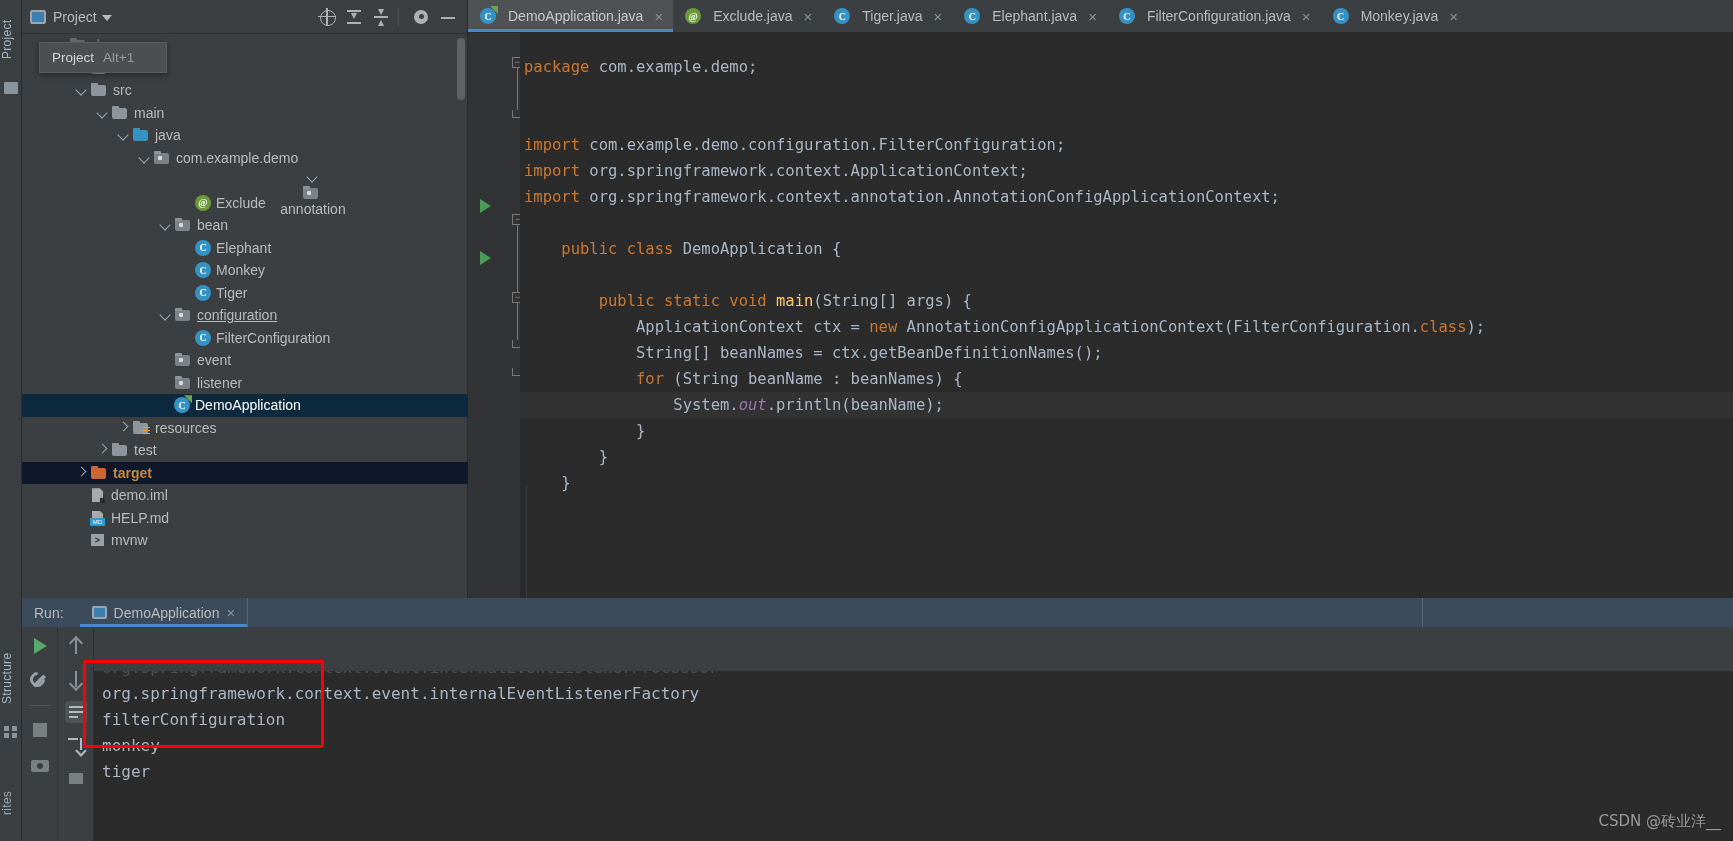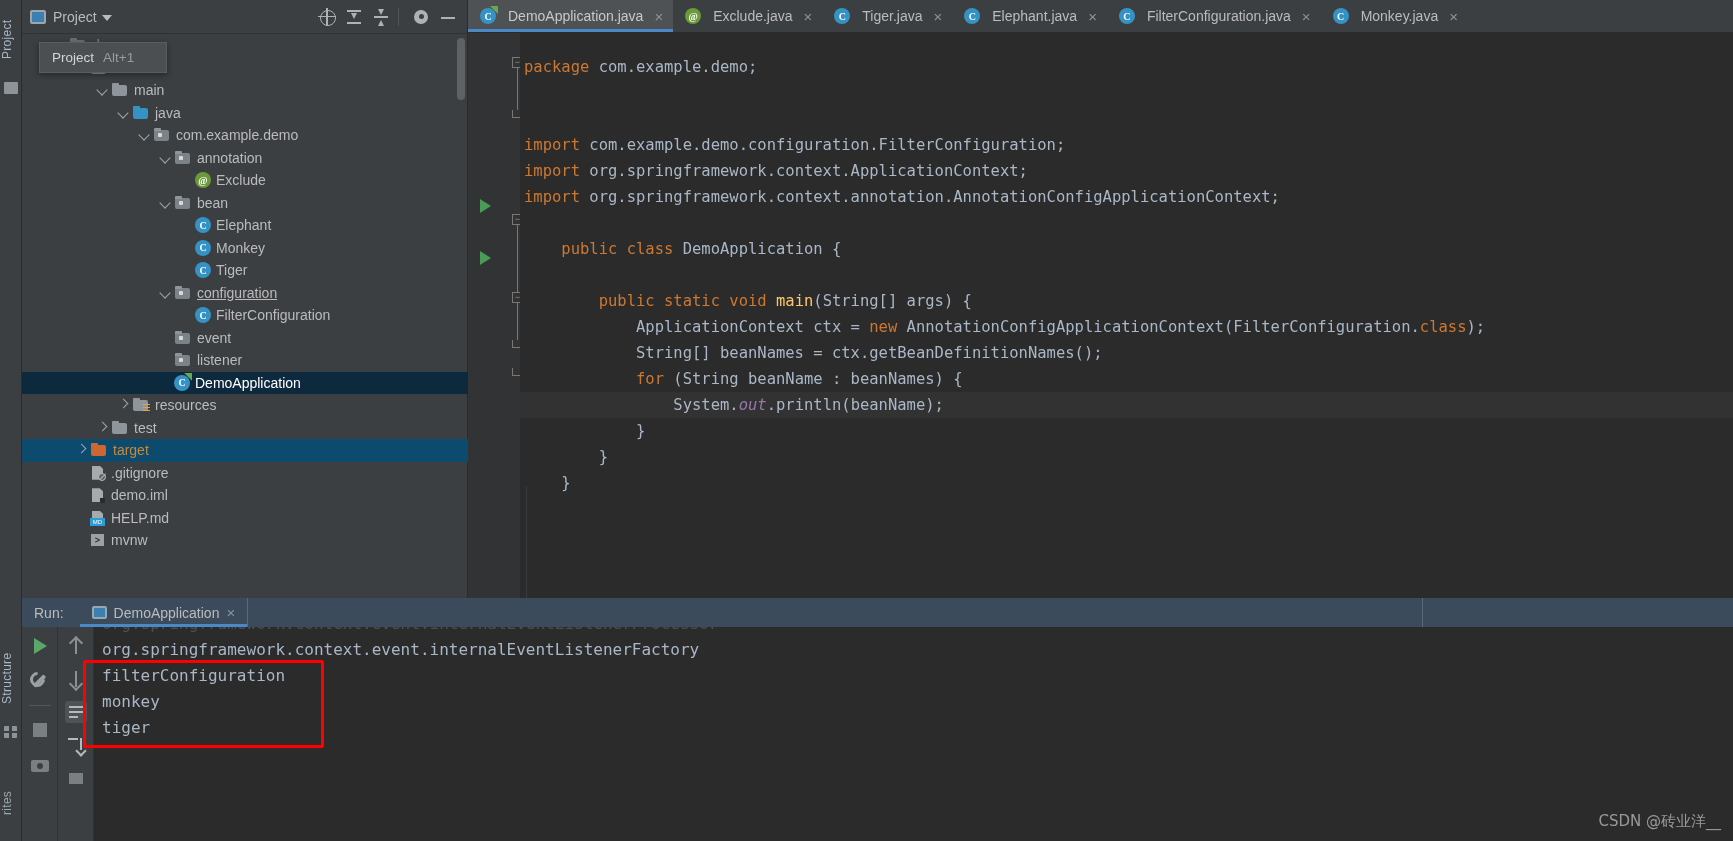--- a/index.html
+++ b/index.html
@@ -124,21 +124,21 @@
   .tooltip .tt-name { color: #d5d5d5; font-size: 13.5px; }
   .tooltip .tt-key { color: #9a9a9a; font-size: 13.5px; }
 
   
   .tree { position: absolute; left: 0; top: 34px; width: 446px; height: 564px; overflow: hidden; }
   .tree-row {
     position: relative; height: 22.5px; display: flex; align-items: center;
     color: #bbbbbb; font-size: 14px; white-space: nowrap;
   }
   .tree-row.selected { background: #0d293e; }
-  .tree-row.excluded { background: #0c4a6e; }
+  .tree-row.excluded { background: #0f172a; font-weight: bold; }
   .tree-row.excluded .lbl { color: #c9883a; }
   .arrow {
     width: 16px; height: 16px; position: relative; flex: none;
   }
   .arrow.right::before {
     content:''; position:absolute; left:4px; top:3px; width:6px; height:6px;
     border-right:1.6px solid #9aa7b0; border-top:1.6px solid #9aa7b0;
     transform: rotate(45deg);
   }
   .arrow.down::before {
@@ -359,21 +359,21 @@
   .ic-scroll i {
     position:absolute; left:12px; top:13px; width:8px; height:8px;
     border-right:2px solid #b4b9bc; border-bottom:2px solid #b4b9bc; transform:rotate(45deg);
   }
   .ic-sq2::before {
     content:''; position:absolute; left:4px; top:6px; width:14px; height:11px; background:#7a7f82;
   }
   .console {
     flex:1; background:#2b2b2b; position:relative; overflow:hidden;
     font-family:"DejaVu Sans Mono", monospace; font-size:16px; line-height:26px;
-    color:#a9b7c6; padding-left:8px; padding-top:0px;
+    color:#a9b7c6; padding-left:8px; padding-top:0px;margin-top:44px;
   }
   .console .cline { height:26px; white-space:nowrap; }
   .console .cline.clip { color:#8d9499; opacity:.35; }
   .red-box {
     position:absolute; left:83px; top:660px; width:241px; height:88px;
     border:3px solid #ff0000; border-radius:2px; pointer-events:none; z-index:30;
   }
   .watermark-big {
     position:absolute; left:425px; top:578px; font-size:30px; color:#ffd000;
     font-family:"DejaVu Sans", sans-serif; font-weight:bold; letter-spacing:1px;
@@ -422,38 +422,43 @@
         <div class="tree-row" style="padding-left: 31px; opacity: 0.55;">
           <span class="arrow down"></span>
           <span class="ficon folder"></span>
           <span class="lbl">demo</span>
         </div>
         <div class="tree-row" style="padding-left: 52px;">
           <span class="arrow right"></span>
           <span class="ficon folder"></span>
           <span class="lbl">.mvn</span>
         </div>
+        <div class="tree-row" style="padding-left: 52px;">
+          <span class="arrow down"></span>
+          <span class="ficon folder"></span>
+          <span class="lbl">src</span>
+        </div>
         <div class="tree-row" style="padding-left: 73px;">
           <span class="arrow down"></span>
           <span class="ficon folder"></span>
           <span class="lbl">main</span>
         </div>
         <div class="tree-row" style="padding-left: 94px;">
           <span class="arrow down"></span>
           <span class="ficon folder blue"></span>
           <span class="lbl">java</span>
         </div>
         <div class="tree-row" style="padding-left: 115px;">
           <span class="arrow down"></span>
           <span class="ficon folder pkg">
             <i></i>
           </span>
           <span class="lbl">com.example.demo</span>
         </div>
-        <div class="tree-row" style="padding-left: 136px;">
+        <div class="tree-row" style="padding-left: 136px; flex-direction: column;">
           <span class="arrow down"></span>
           <span class="ficon folder pkg">
             <i></i>
           </span>
           <span class="lbl">annotation</span>
         </div>
         <div class="tree-row" style="padding-left: 157px;">
           <span class="arrow"></span>
           <span class="cicon ann">@</span>
           <span class="lbl">Exclude</span>
@@ -520,28 +525,20 @@
         </div>
         <div class="tree-row" style="padding-left: 73px;">
           <span class="arrow right"></span>
           <span class="ficon folder"></span>
           <span class="lbl">test</span>
         </div>
         <div class="tree-row excluded" style="padding-left: 52px;">
           <span class="arrow right"></span>
           <span class="ficon folder orange"></span>
           <span class="lbl">target</span>
-        </div>
-        <div class="tree-row" style="padding-left: 52px;">
-          <span class="arrow"></span>
-          <span class="fileicon git">
-            <span class="pg"></span>
-            <span class="mark"></span>
-          </span>
-          <span class="lbl">.gitignore</span>
         </div>
         <div class="tree-row" style="padding-left: 52px;">
           <span class="arrow"></span>
           <span class="fileicon iml">
             <span class="pg"></span>
             <span class="mark"></span>
           </span>
           <span class="lbl">demo.iml</span>
         </div>
         <div class="tree-row" style="padding-left: 52px;">

